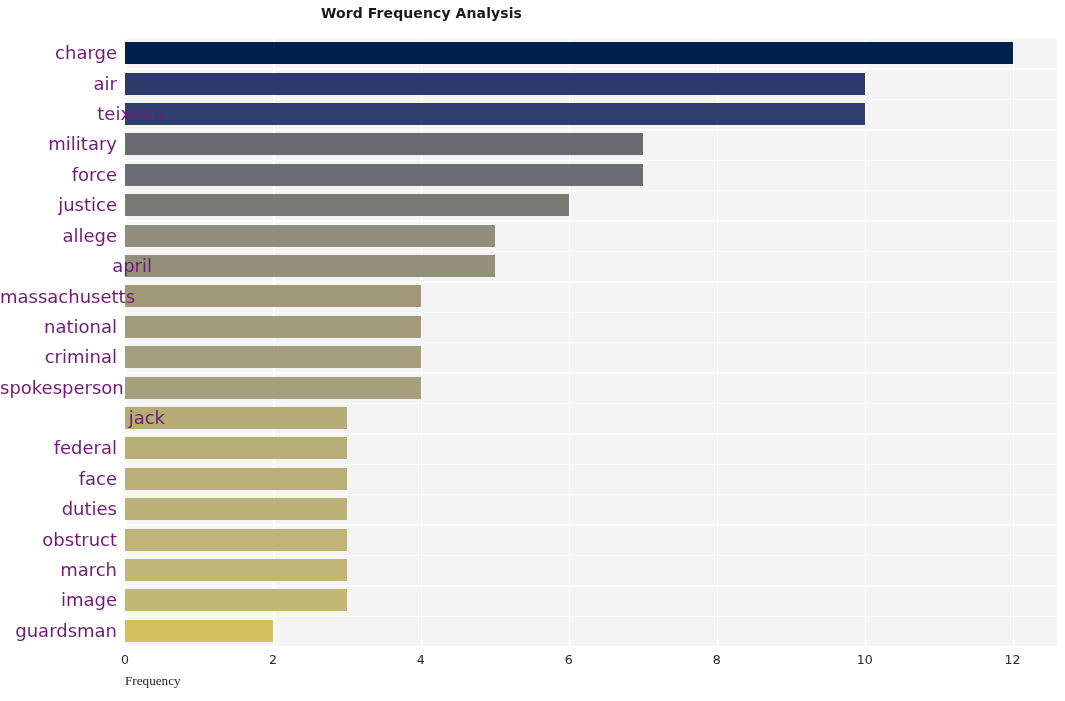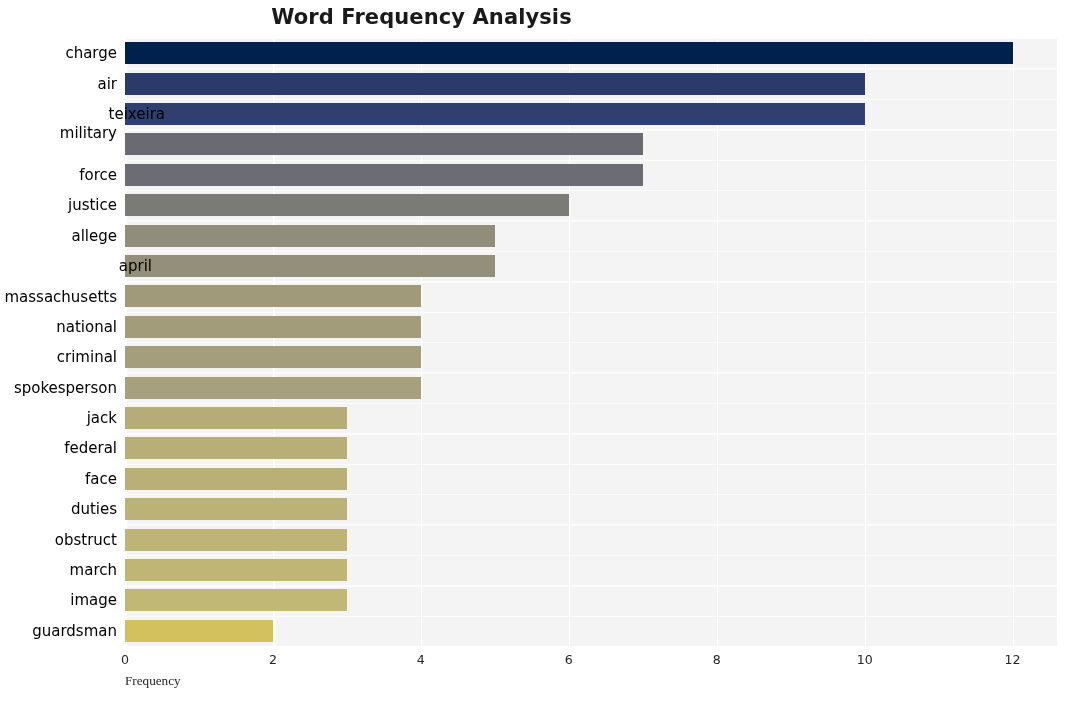--- a/index.html
+++ b/index.html
@@ -20,21 +20,21 @@
     width: 1065px;
     height: 701px;
     background: #ffffff;
   }
   #chart-title {
     position: absolute;
     left: 0;
     top: 5px;
     width: 843px;
     text-align: center;
-    font-size: 21px;
+    font-size: 14px;
     font-weight: bold;
     color: #1a1a1a;
     letter-spacing: 0.1px;
     font-family: "DejaVu Sans", "Liberation Sans", sans-serif;
   }
   
   #plot-area {
     position: absolute;
     left: 125px;
     top: 38px;
@@ -67,22 +67,22 @@
     position: absolute;
     left: 0; top: 0;
     width: 1065px; height: 701px;
     pointer-events: none;
   }
   .ylabel-item {
     position: absolute;
     left: 0;
     width: 117px;
     text-align: right;
-    font-size: 15px;
-    color: #000000;
+    font-size: 18px;
+    color: #701a75;
     white-space: nowrap;
     line-height: 14px;
   }
   .xtick {
     position: absolute;
     top: 652px;
     width: 60px;
     margin-left: -30px;
     text-align: center;
     font-size: 12.6px;
@@ -160,30 +160,30 @@
         <div class="bar" title="march: 3" style="top: 521px; width: 221.905px; background: rgb(191, 182, 118);"></div>
         <div class="bar" title="image: 3" style="top: 551.4px; width: 221.905px; background: rgb(193, 184, 117);"></div>
         <div class="bar" title="guardsman: 2" style="top: 581.8px; width: 147.937px; background: rgb(210, 193, 92);"></div>
       </div>
   </div>
 
   <div id="ylabels-layer">
       <div class="ylabel-item" style="top: 46.2px;">charge</div>
       <div class="ylabel-item" style="top: 76.6px;">air</div>
       <div class="ylabel-item" style="top: 107px; padding-left: 48px;">teixeira</div>
-      <div class="ylabel-item" style="top: 126px; text-align: right;">military</div>
+      <div class="ylabel-item" style="top: 137px; text-align: right;">military</div>
       <div class="ylabel-item" style="top: 167.8px;">force</div>
       <div class="ylabel-item" style="top: 198.2px;">justice</div>
       <div class="ylabel-item" style="top: 228.6px;">allege</div>
       <div class="ylabel-item" style="top: 259px; margin-left: 35px;">april</div>
       <div class="ylabel-item" style="top: 290px;">massachusetts</div>
       <div class="ylabel-item" style="top: 319.8px;">national</div>
       <div class="ylabel-item" style="top: 350.2px;">criminal</div>
       <div class="ylabel-item" style="top: 380.6px;">spokesperson</div>
-      <div class="ylabel-item" style="top: 411px;">jack</div>
+      <div class="ylabel-item" style="top: 411px; margin-left: 48px;">jack</div>
       <div class="ylabel-item" style="top: 441.4px;">federal</div>
       <div class="ylabel-item" style="top: 471.8px;">face</div>
       <div class="ylabel-item" style="top: 502.2px;">duties</div>
       <div class="ylabel-item" style="top: 532.6px;">obstruct</div>
       <div class="ylabel-item" style="top: 563px;">march</div>
       <div class="ylabel-item" style="top: 593.4px;">image</div>
       <div class="ylabel-item" style="top: 623.8px;">guardsman</div>
     </div>
   <div id="xticks-layer">
       <div class="xtick" style="left: 125px;">0</div>

